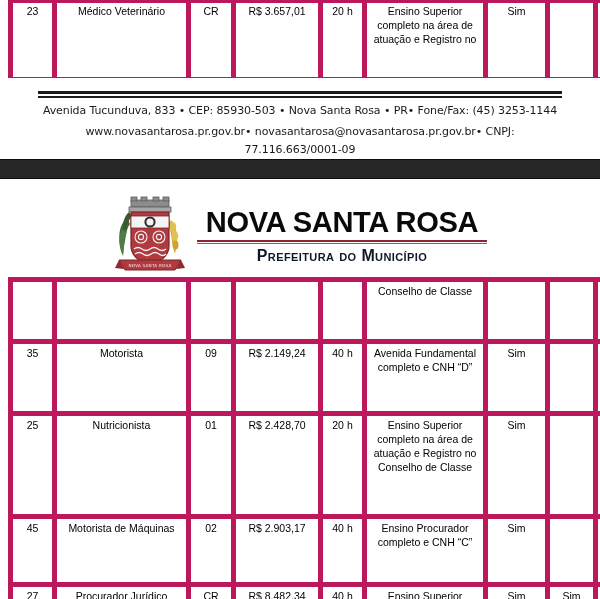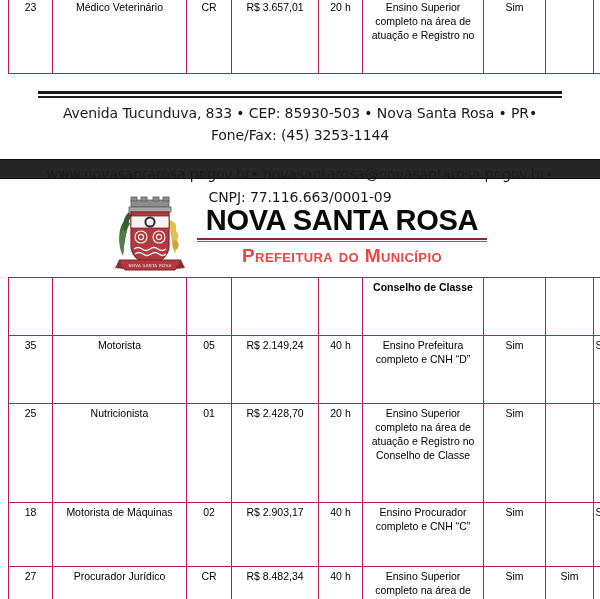--- a/index.html
+++ b/index.html
@@ -25,21 +25,21 @@
 
   table.doc-table {
     border-collapse: collapse;
     table-layout: fixed;
     width: 585px;
     margin-left: 8px;
     font-size: 10.5px;
     line-height: 1.32;
   }
   table.doc-table td {
-    border: 1px solid #be185d;
+    border: 5px solid #be185d;
     padding: 2px 1px 2px 1px;
     text-align: center;
     vertical-align: top;
     word-wrap: break-word;
     overflow-wrap: break-word;
     hyphens: none;
   }
   
   col.c-num   { width: 44px; }
   col.c-cargo { width: 134px; }
@@ -83,21 +83,21 @@
     height: 2px;
     background: #ffffff;
   }
   .rule-thin {
     height: 1.5px;
     background: #1a1a1a;
   }
   .footer-text {
     text-align: center;
     font-family: "DejaVu Sans", sans-serif;
-    font-size: 14px;
+    font-size: 11px;
     line-height: 1.62;
     color: #1a1a1a;
     margin-top: 4px;
     letter-spacing: -0.1px;
   }
 
   
   #page-separator {
     height: 18px;
     background: #262626;
@@ -144,38 +144,38 @@
   .lh-rule-wrap {
     margin-top: 3px;
   }
   .lh-rule-a { height: 2px; background: #8f2432; }
   .lh-rule-b { height: 1px; background: #ffffff; }
   .lh-rule-c { height: 1.5px; background: #a3505a; }
   .lh-sub {
     font-family: "Liberation Sans", sans-serif;
     font-weight: bold;
     font-variant: small-caps;
-    font-size: 19px;
+    font-size: 16px;
     letter-spacing: 0.4px;
     line-height: 1.15;
-    color: #ef4444;
+    color: #0f172a;
     text-align: center;
     margin-top: 3px;
     white-space: nowrap;
   }
 
   
   .brasao svg { display: block; }
 
   
   #page-bottom table.doc-table {
     margin-top: 6px;
   }
   #page-bottom td { padding-top: 3px; }
-  .row-partial-top td { height: 52px; font-weight: bold; }
+  .row-partial-top td { height: 52px; }
   .row-24 td { height: 62px; }
   .row-25 td { height: 93px; }
   .row-26 td { height: 58px; }
   .row-27 td { height: 51px; }
 </style>
 </head>
 <body>
 
 <div class="page" id="page-top">
 
@@ -208,21 +208,21 @@
     </table>
   </div>
 
   <div class="footer">
     <div class="footer-rules">
       <div class="rule-thick"></div>
       <div class="rule-gap"></div>
       <div class="rule-thin"></div>
     </div>
     <div class="footer-text">Avenida Tucunduva, 833 • CEP: 85930-503 • Nova Santa Rosa • PR• Fone/Fax: (45) 3253-1144</div>
-    <div class="footer-text" style="margin-top:16px">www.novasantarosa.pr.gov.br• novasantarosa@novasantarosa.pr.gov.br• CNPJ: 77.116.663/0001-09</div>
+    <div class="footer-text" style="margin-top:4px">www.novasantarosa.pr.gov.br• novasantarosa@novasantarosa.pr.gov.br• CNPJ: 77.116.663/0001-09</div>
   </div>
 </div>
 
 <div id="page-separator"></div>
 
 <div class="page" id="page-bottom">
 
   <div class="letterhead">
 
     <div class="brasao">
@@ -308,41 +308,41 @@
         <td></td>
         <td></td>
         <td>Conselho de Classe</td>
         <td></td>
         <td></td>
         <td></td>
       </tr>
       <tr class="row-24">
         <td>35</td>
         <td>Motorista</td>
-        <td>05</td>
+        <td>09</td>
         <td>R$ 2.149,24</td>
         <td>40 h</td>
-        <td>Ensino Prefeitura completo e CNH “D”</td>
+        <td>Avenida Fundamental completo e CNH “D”</td>
         <td>Sim</td>
         <td></td>
         <td>Sim</td>
       </tr>
       <tr class="row-25">
         <td>25</td>
         <td>Nutricionista</td>
         <td>01</td>
         <td>R$ 2.428,70</td>
         <td>20 h</td>
         <td>Ensino Superior completo na área de atuação e Registro no Conselho de Classe</td>
         <td>Sim</td>
         <td></td>
         <td></td>
       </tr>
       <tr class="row-26">
-        <td>18</td>
+        <td>45</td>
         <td>Motorista de Máquinas</td>
         <td>02</td>
         <td>R$ 2.903,17</td>
         <td>40 h</td>
         <td>Ensino Procurador completo e CNH “C”</td>
         <td>Sim</td>
         <td></td>
         <td>Sim</td>
       </tr>
       <tr class="row-27">

